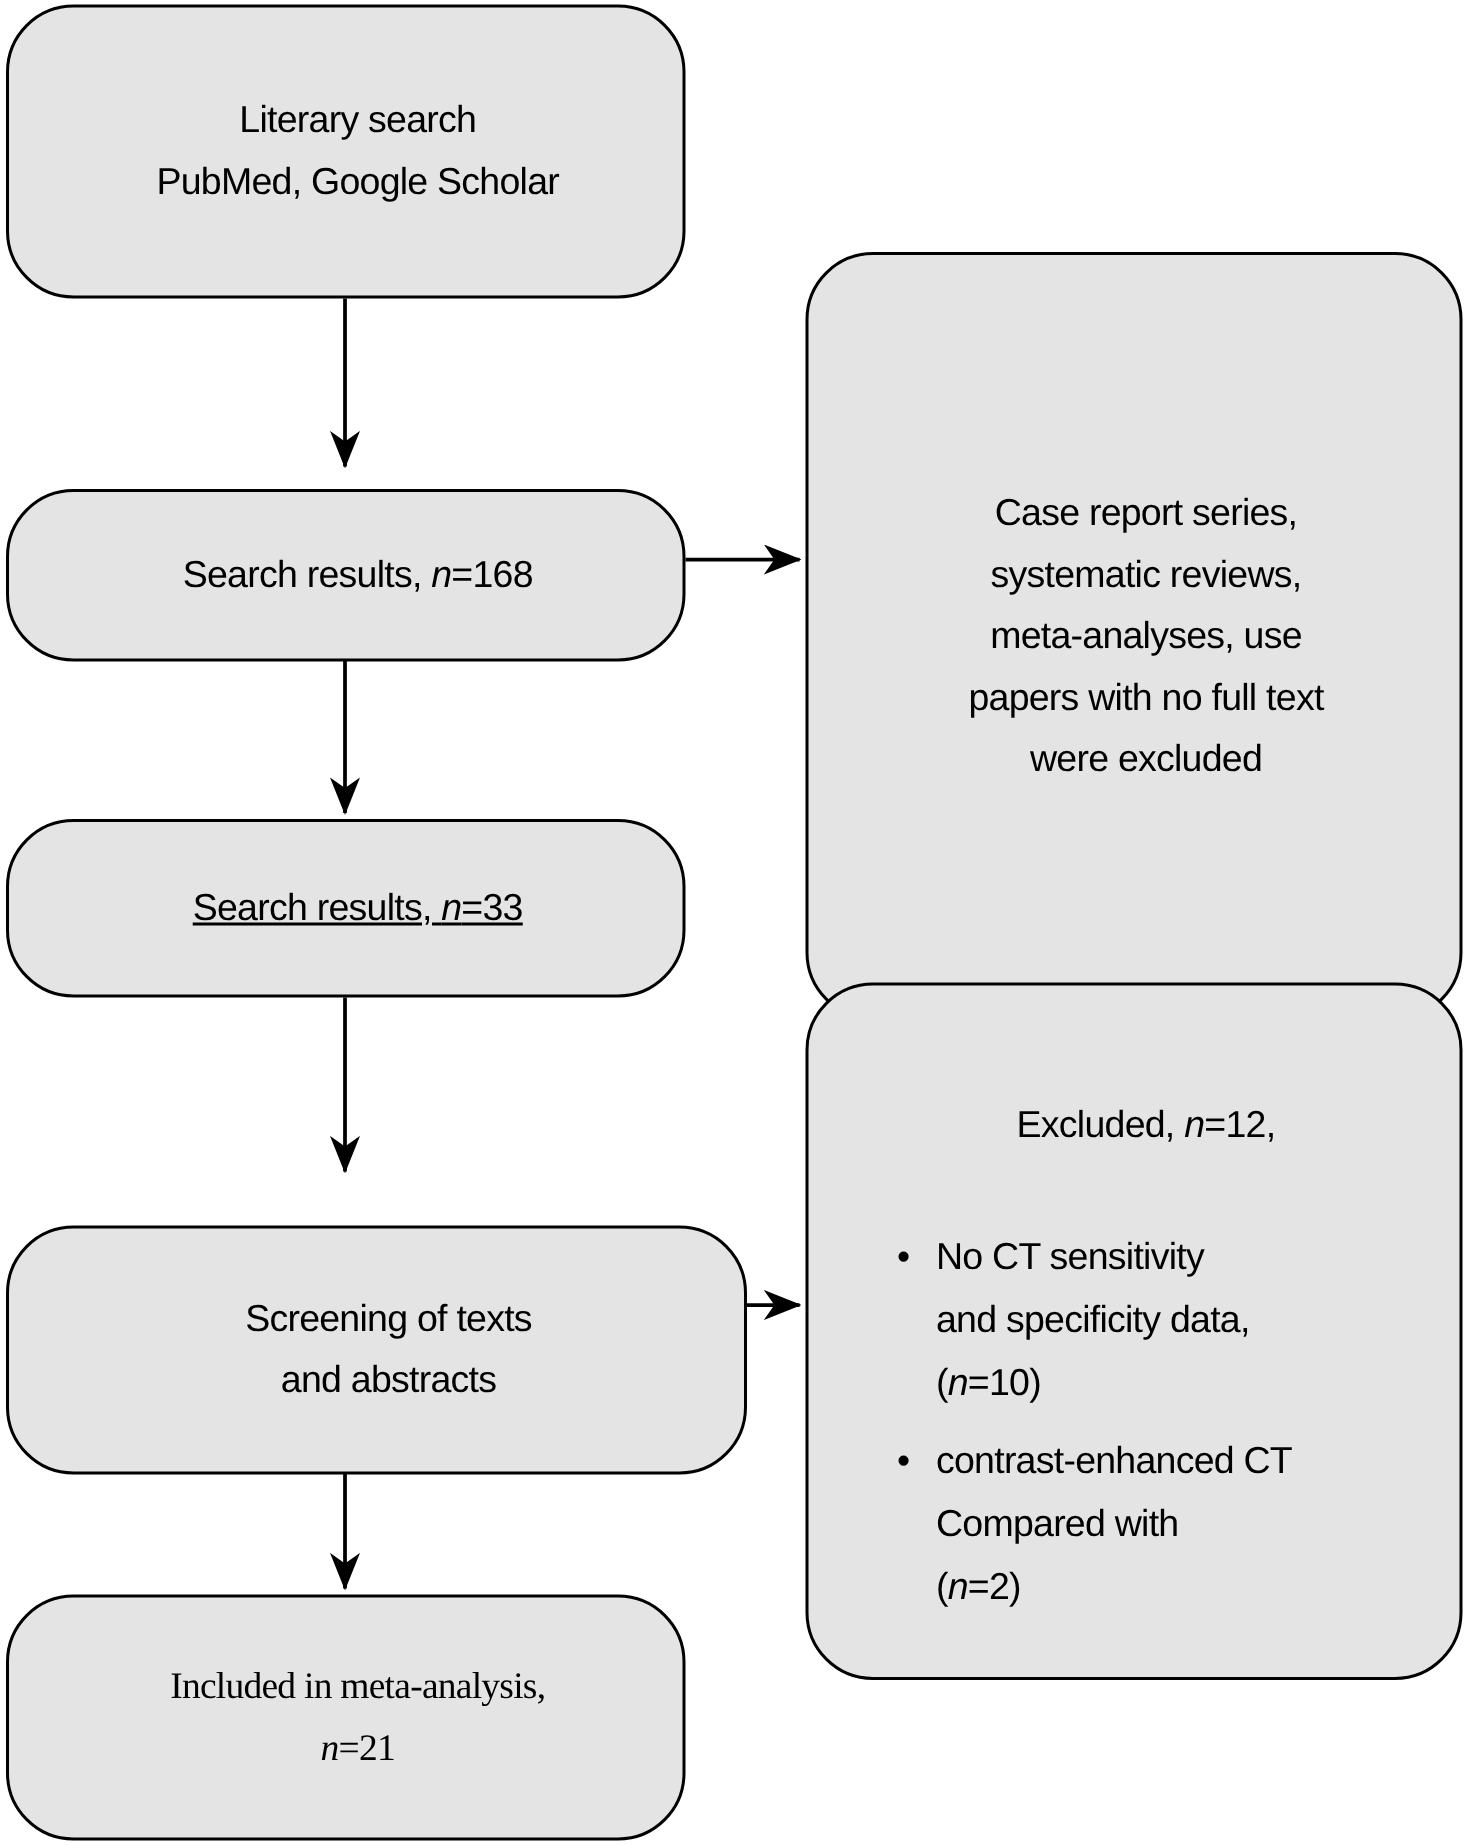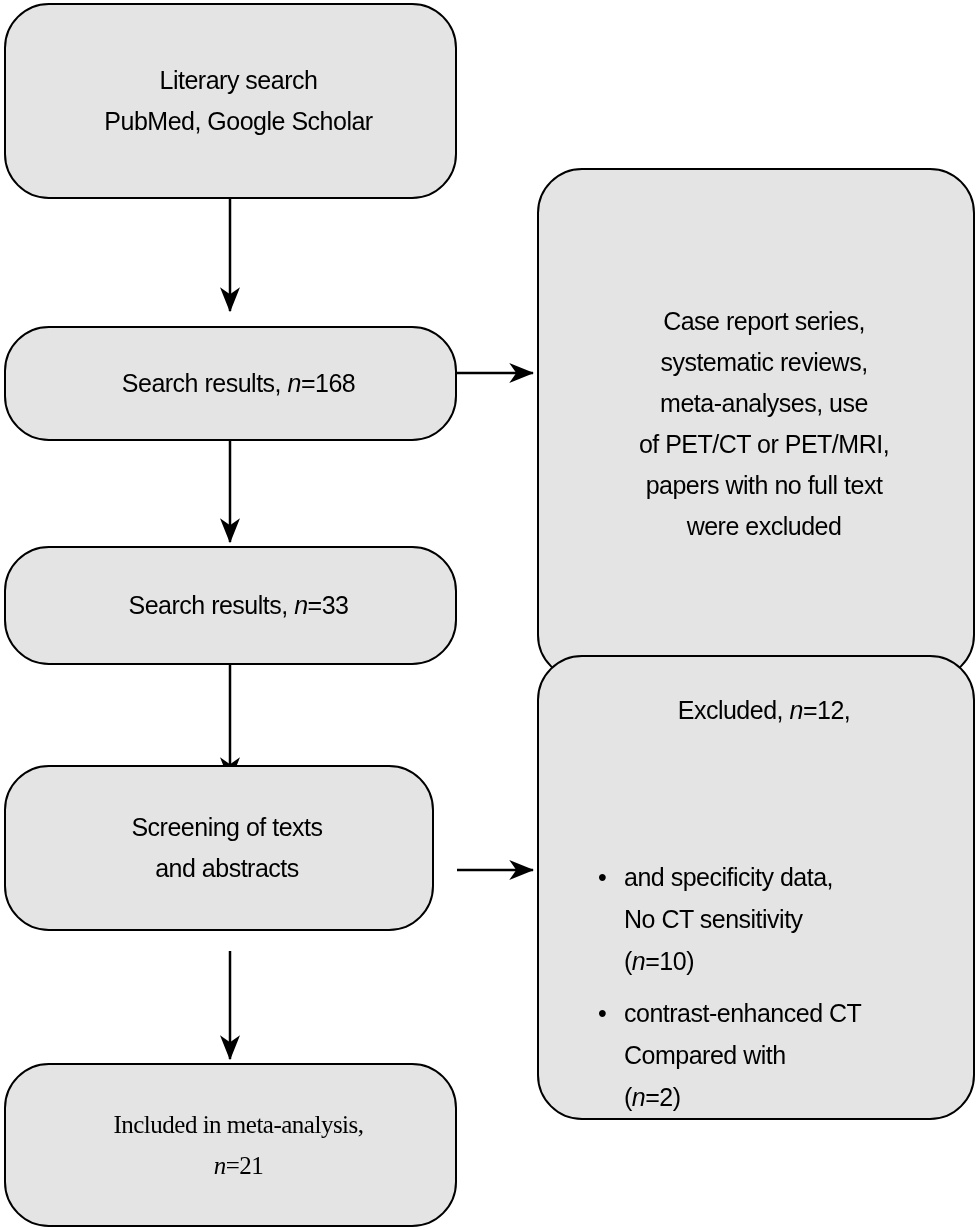--- a/index.html
+++ b/index.html
@@ -31,24 +31,24 @@
     text-align: center;
     font-size: 25px;
     line-height: 41px;
     letter-spacing: -0.5px;
     padding-left: 16px;
   }
   .box .n { font-style: italic; }
   .box-literary   { left: 4px;   top: 3px;    width: 453px; height: 196px; }
   .box-results168 { left: 4px;   top: 326px;  width: 453px; height: 115px; }
   .box-casereport { left: 537px; top: 168px;  width: 438px; height: 512px; }
-  .box-results33  { left: 4px;   top: 546px;  width: 453px; height: 119px; }
-  .box-screening  { left: 4px;   top: 765px;  width: 430px; height: 166px; }
+  .box-results33  { left: 4px;   top: 546px;  width: 453px; height: 119px; text-decoration: underline; }
+  .box-screening  { left: 4px;   top: 817px;  width: 494px; height: 166px; }
   .box-excluded   { left: 537px; top: 655px;  width: 438px; height: 465px;
-                    justify-content: space-between; padding-top: 33px; }
+                    justify-content: center; padding-top: 33px; }
   .box-included   { left: 4px;   top: 1063px; width: 453px; height: 164px; font-family: Liberation Serif, serif; }
   .box-excluded .excl-title { width: 100%; text-align: center; line-height: 41px; }
   .box-excluded ul {
     list-style: none;
     margin: 46px 0 0 0;
     padding: 0 10px 0 43px;
     text-align: left;
     width: 100%;
     box-sizing: border-box;
     line-height: 42px;
@@ -84,21 +84,20 @@
   <div class="box box-results168">
     <div>
       <span>Search results, </span><span class="n">n</span><span>=168</span>
     </div>
   </div>
 
   <div class="box box-casereport">
     <div>Case report series,</div>
     <div>systematic reviews,</div>
     <div>meta-analyses, use</div>
-    <div>of PET/CT or PET/MRI,</div>
     <div>papers with no full text</div>
     <div>were excluded</div>
   </div>
 
   <div class="box box-results33">
     <div>
       <span>Search results, </span><span class="n">n</span><span>=33</span>
     </div>
   </div>
 
@@ -108,22 +107,22 @@
   </div>
 
   <div class="box box-excluded">
     <div class="excl-title">
       <span>Excluded, </span><span class="n">n</span><span>=12,</span>
     </div>
     <ul>
       <li>
         <span class="marker">•</span>
         <div>
+          <div>No CT sensitivity</div>
           <div>and specificity data,</div>
-          <div>No CT sensitivity</div>
           <div>
             <span>(</span><span class="n">n</span><span>=10)</span>
           </div>
         </div>
       </li>
       <li>
         <span class="marker">•</span>
         <div>
           <div>contrast-enhanced CT</div>
           <div>Compared with</div>

